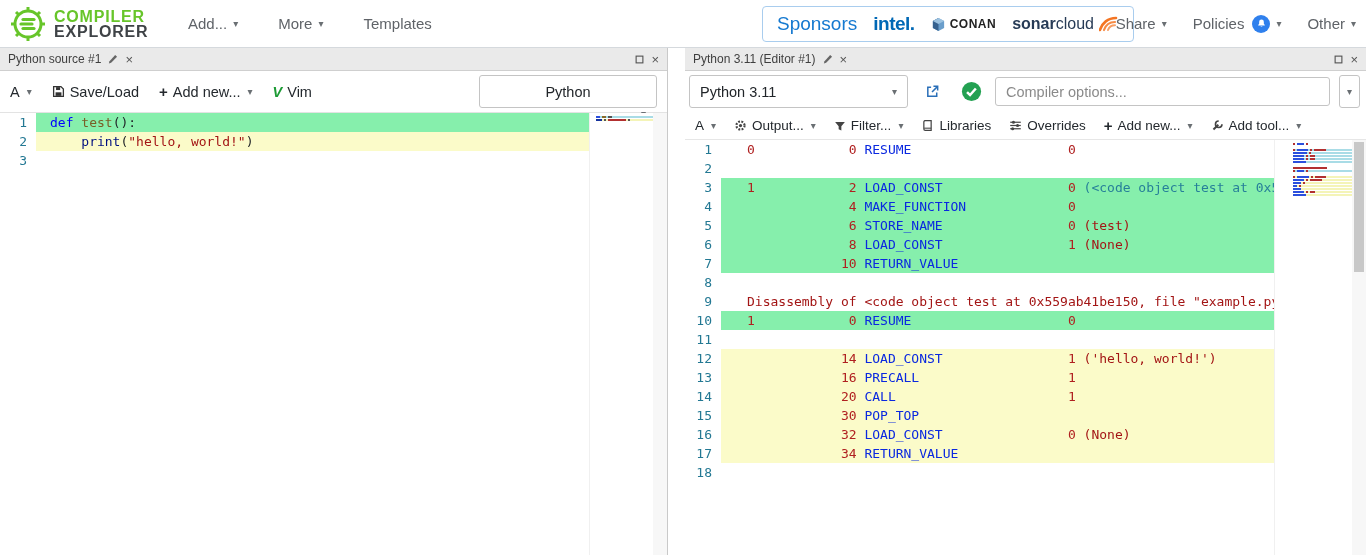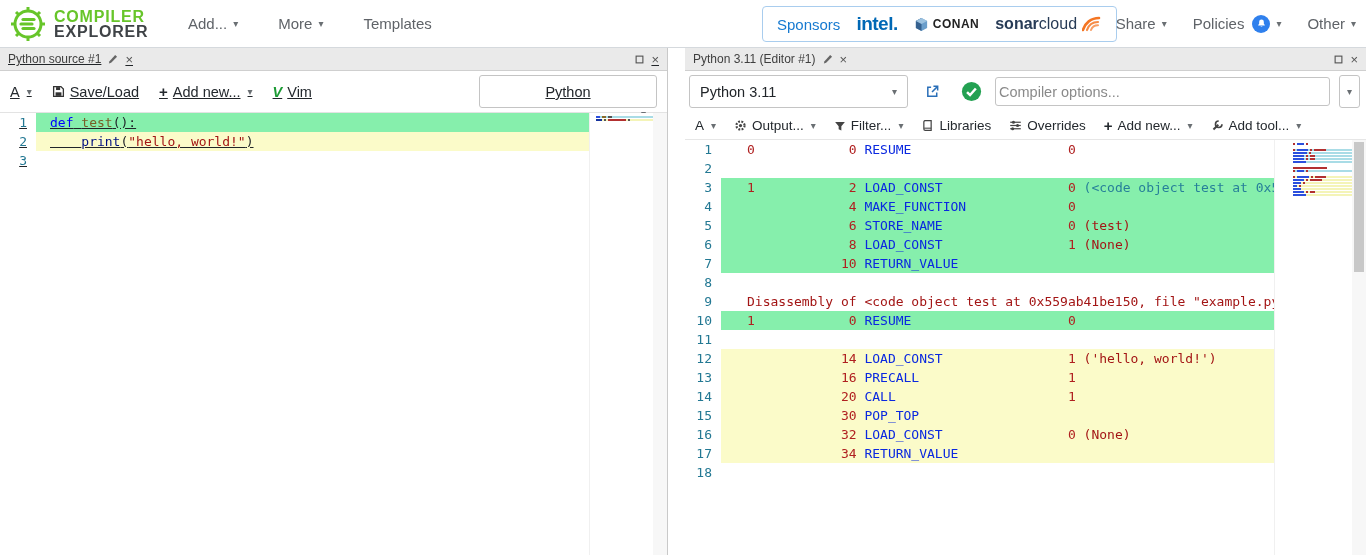--- a/index.html
+++ b/index.html
@@ -19,32 +19,32 @@
                font-weight:bold; font-size:16px; letter-spacing:.8px; }
   .logo-l1 { color:#67c52a; }
   .logo-l2 { color:#3f4347; }
   .nav-menus { position:absolute; left:188px; display:flex; gap:40px; align-items:center; }
   .right-menus { position:absolute; right:10px; display:flex; gap:26px; align-items:center; }
   .nav-item { color:#5f6368; font-size:15px; cursor:pointer; display:inline-flex; align-items:center; gap:4px; }
   .caret { font-size:10px; color:#6a6f73; margin-left:2px; }
   .sponsors { position:absolute; left:762px; top:6px; height:36px; padding:0 14px;
               border:1px solid #a9cdee; border-radius:4px; background:#fff;
               display:flex; align-items:center; gap:16px; cursor:pointer; }
-  .sp-label { color:#1579d0; font-size:15px; }
+  .sp-label { color:#1579d0; font-size:19px; }
   .intel { color:#0068b5; font-weight:bold; font-size:19px; letter-spacing:-.5px; }
   .conan { display:inline-flex; align-items:center; gap:4px; color:#222;
            font-weight:bold; font-size:12px; letter-spacing:.5px; }
   .sonar { display:inline-flex; align-items:center; gap:5px; color:#273b56; font-size:16px; }
   .sonar b { font-weight:bold; }
   .bell-badge { width:18px; height:18px; border-radius:50%; background:#2f80ed;
                 display:inline-flex; align-items:center; justify-content:center; margin-left:4px; }
 
   
   .workspace { display:flex; height:507px; background:#fff; }
-  .pane-left { width:667px; display:flex; flex-direction:column; min-width:0;text-decoration:underline; }
+  .pane-left { width:667px; display:flex; flex-direction:column; min-width:0; }
   .splitter { width:18px; background:#fff; border-left:1px solid #c9c9c9; }
   .pane-right { flex:1; display:flex; flex-direction:column; min-width:0; }
 
   .pane-header { height:23px; background:#eaeaea; border-bottom:1px solid #cfcfcf;
                  display:flex; align-items:center; padding:0 8px; gap:7px;
                  font-size:12px; color:#3f3f3f; }
   .pane-header .spacer { flex:1; }
   .hx { color:#555; font-size:13px; cursor:pointer; line-height:1; }
 
   .toolbar { display:flex; align-items:center; background:#fff; }
@@ -55,21 +55,21 @@
   .plus { font-weight:bold; font-size:15px; }
   .vim-v { color:#1d9b35; font-weight:bold; font-style:italic; }
 
   .select-box { height:33px; border:1px solid #c4c4c4; border-radius:3px; background:#fff;
                 display:flex; align-items:center; padding:0 10px; gap:8px; cursor:pointer;
                 font-size:14.5px; }
   .lang-select { margin-left:auto; width:178px;flex-direction:column; }
   .compiler-select { width:219px; }
   .select-box .caret { margin-left:auto; }
   .options-input { flex:1; height:29px; border:1px solid #c4c4c4; border-radius:3px;
-                   padding:0 3px; font-size:14.5px; font-family:"Liberation Sans",sans-serif;
+                   padding:0 10px; font-size:14.5px; font-family:"Liberation Sans",sans-serif;
                    color:#222; min-width:0; }
   .options-input::placeholder { color:#8a8a8a; }
   .mini-drop { width:21px; height:33px; border:1px solid #c4c4c4; border-radius:3px;
                display:flex; align-items:center; justify-content:center; cursor:pointer; }
   .icon-only { width:30px; height:30px; display:flex; align-items:center; justify-content:center; cursor:pointer; }
 
   
   .editor { flex:1; display:flex; background:#fff; overflow:hidden;
             font-family:"DejaVu Sans Mono","Liberation Mono",monospace;
             font-size:13px; line-height:19px; }

